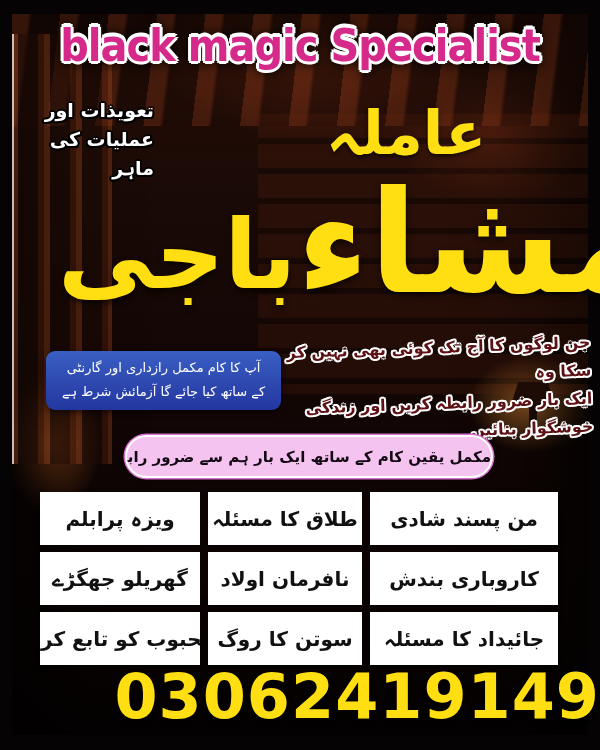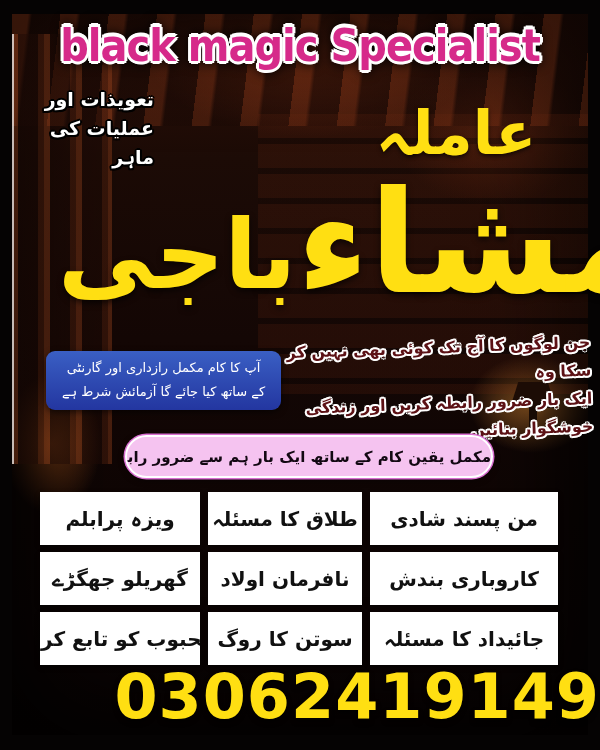--- a/index.html
+++ b/index.html
@@ -29,23 +29,23 @@
   .ow{text-shadow:2px 0 0 #fff,-2px 0 0 #fff,0 2px 0 #fff,0 -2px 0 #fff,
       1.5px 1.5px 0 #fff,-1.5px 1.5px 0 #fff,1.5px -1.5px 0 #fff,-1.5px -1.5px 0 #fff;}
   .ob{text-shadow:2px 0 0 #000,-2px 0 0 #000,0 2px 0 #000,0 -2px 0 #000,
       1.5px 1.5px 0 #000,-1.5px 1.5px 0 #000,1.5px -1.5px 0 #000,-1.5px -1.5px 0 #000;}
   .ow3{text-shadow:3px 0 0 #fff,-3px 0 0 #fff,0 3px 0 #fff,0 -3px 0 #fff,
       2px 2px 0 #fff,-2px 2px 0 #fff,2px -2px 0 #fff,-2px -2px 0 #fff;}
   
   .heading{position:absolute;left:0;top:22px;width:100%;text-align:center;
     font-size:40px;font-weight:800;letter-spacing:-1px;color:#d62a8a;
     transform:scaleY(1.12);filter:drop-shadow(0 0 5px rgba(0,0,0,.9));}
-  .subtitle{position:absolute;left:14px;top:85px;width:140px;text-align:right;
+  .subtitle{position:absolute;left:14px;top:96px;width:140px;text-align:right;
     color:#fff;font-weight:700;font-size:19px;line-height:29px;}
-  .amla{position:absolute;right:14px;top:100px;width:260px;text-align:center;
+  .amla{position:absolute;right:14px;top:100px;width:260px;text-align:left;
     color:#ffdf12;font-weight:800;font-size:60px;line-height:1.1;
     text-shadow:0 2px 4px rgba(0,0,0,.7);}
   .name-row{position:absolute;left:58px;right:12px;top:148px;height:190px;
     display:flex;justify-content:space-between;align-items:center;
     color:#ffdf12;font-weight:800;text-shadow:0 3px 6px rgba(0,0,0,.7);}
   .name-last{font-size:96px;line-height:1;padding-top:24px;}
   .name-first{font-size:142px;line-height:1;}
   .promo{position:absolute;right:8px;top:334px;width:312px;text-align:right;
     color:#5c1115;font-weight:800;font-size:16px;line-height:28px;
     transform:rotate(-2deg);}

